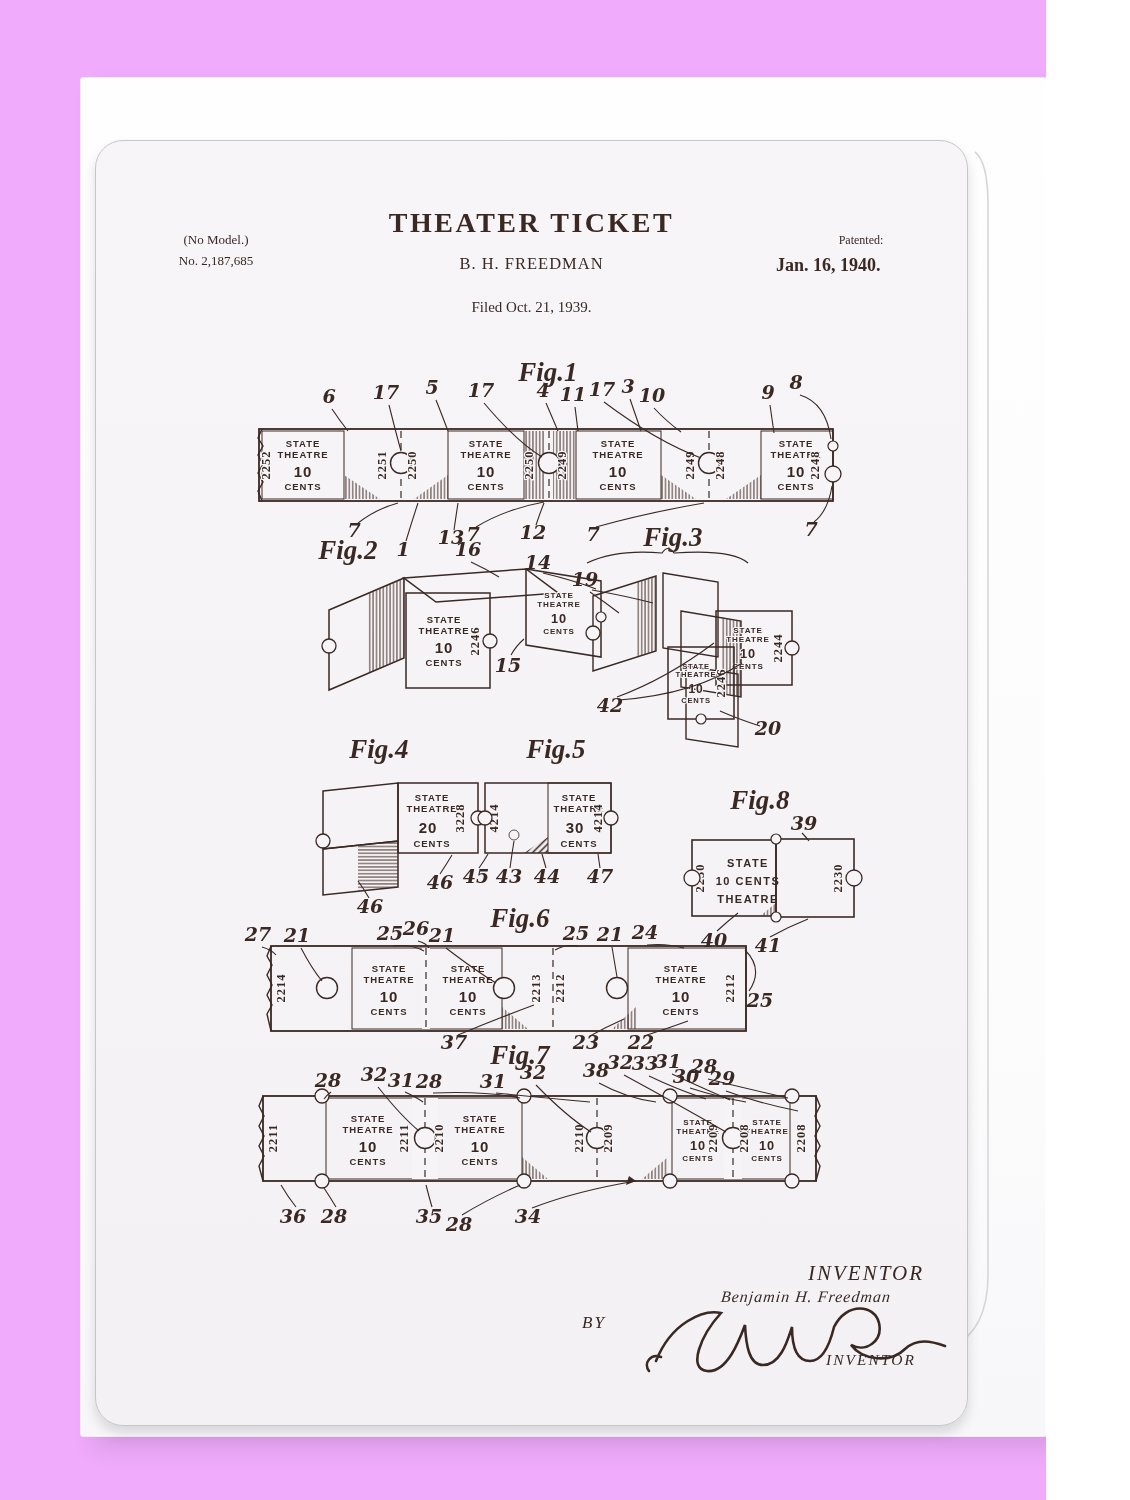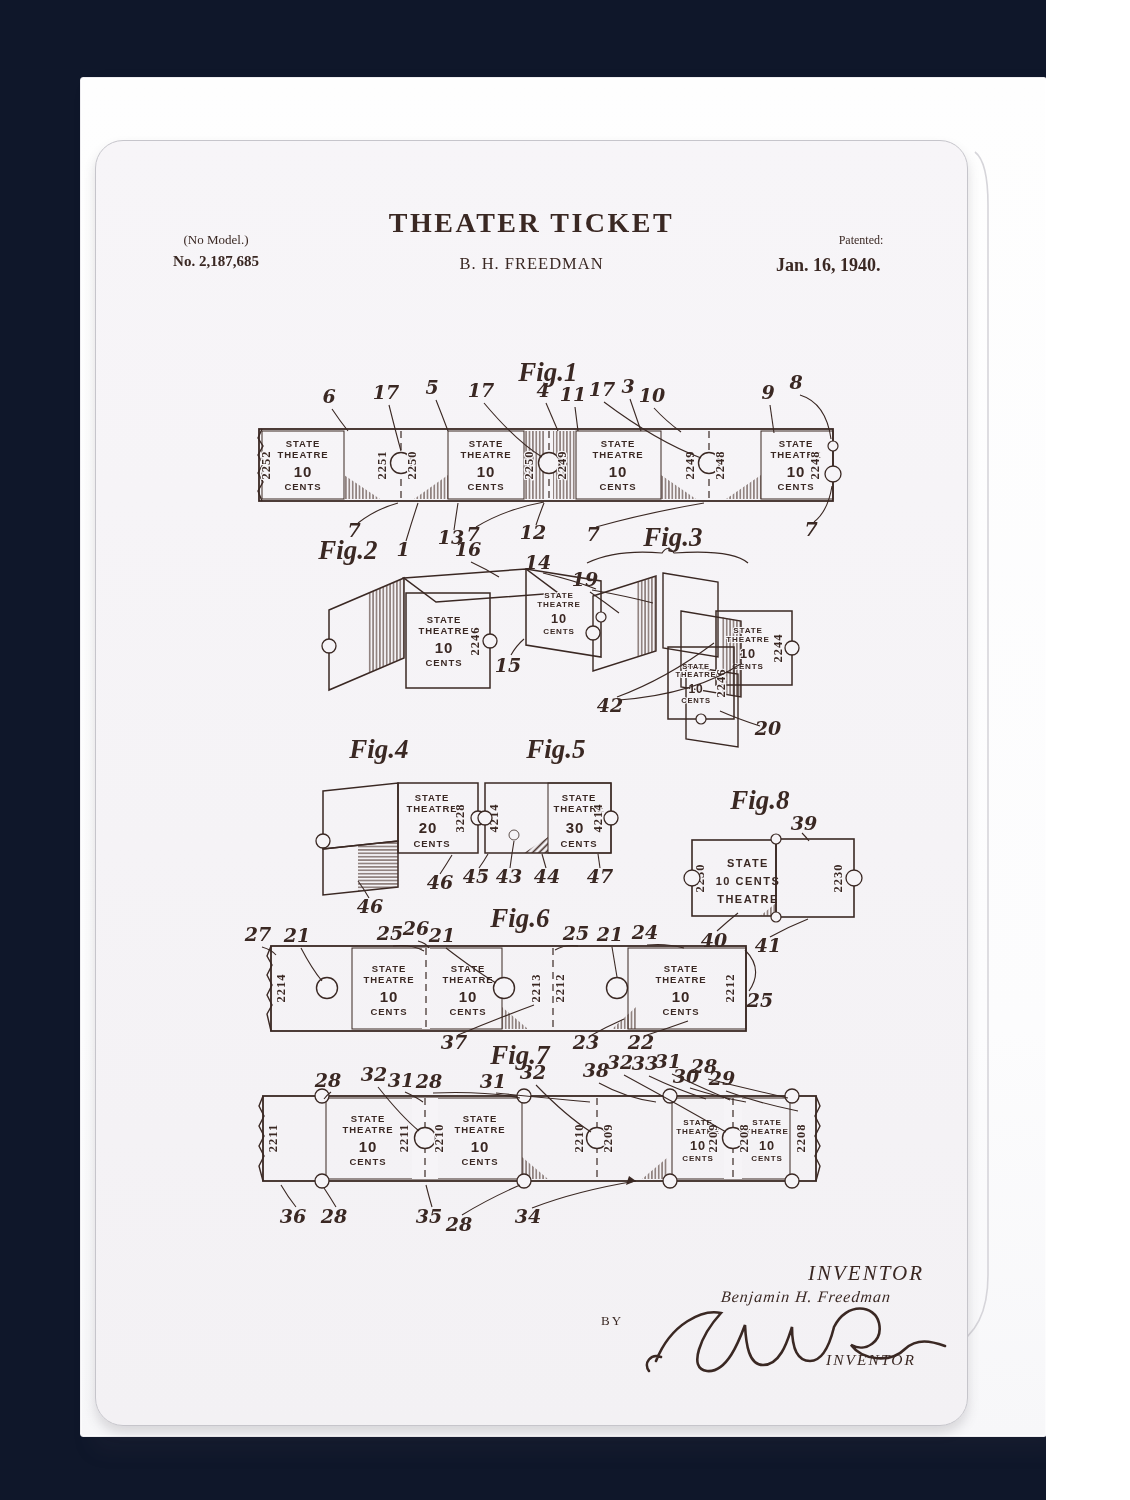--- a/index.html
+++ b/index.html
@@ -1,37 +1,37 @@
 <!DOCTYPE html>
 <html><head>
 <meta charset="utf-8">
 <style>
   html,body{margin:0;padding:0;background:#ffffff;}
-  .page{position:relative;width:1046px;height:1500px;background:#0f172a;overflow:hidden;
+  .page{position:relative;width:1046px;height:1500px;background:#f0abfc;overflow:hidden;
         font-family:"Liberation Serif",serif;color:#3a2823;}
   .envelope{position:absolute;left:80px;top:77px;width:965px;height:1358px;
         background:linear-gradient(180deg,#fefefe 0%,#fcfcfd 70%,#f7f7f9 100%);
         border:1px solid #eeedf0;border-radius:3px;
         box-shadow:14px 12px 22px rgba(70,65,80,.14), inset 0 0 0 1px rgba(255,255,255,.6);}
   .flapline{position:absolute;left:0;top:0;width:1130px;height:1500px;pointer-events:none;}
   .card{position:absolute;left:95px;top:140px;width:871px;height:1284px;
         background:linear-gradient(180deg,#f7f5f8 0%,#f5f3f6 55%,#f3f1f4 100%);
         border:1px solid #c6c5cb;border-radius:28px;
         box-shadow:0 7px 12px rgba(70,65,80,.18);}
   .card .txt{position:absolute;white-space:nowrap;}
   .t-title{left:0;right:0;top:66px;text-align:center;font-size:28px;font-weight:600;letter-spacing:2.5px;}
   .t-nomodel{left:40px;top:91px;width:160px;text-align:center;font-size:13px;}
-  .t-patnum{left:25px;top:112px;width:190px;text-align:center;font-size:15px;font-weight:700;}
+  .t-patnum{left:25px;top:112px;width:190px;text-align:center;font-size:13px;font-weight:400;}
   .t-author{left:0;right:0;top:113px;text-align:center;font-size:16.5px;letter-spacing:1px;}
   .t-patlab{left:690px;top:92px;width:150px;text-align:center;font-size:12px;}
   .t-patdate{left:680px;top:114px;width:170px;font-size:18px;font-weight:600;}
   .t-filed{left:0;right:0;top:158px;text-align:center;font-size:15px;}
   .t-invlab{left:660px;top:1120px;width:220px;text-align:center;font-style:italic;font-size:21px;letter-spacing:2px;}
   .t-invname{left:530px;top:1147px;width:360px;text-align:center;font-style:italic;font-size:16px;letter-spacing:1px;transform:skewX(-6deg);}
-  .t-bylab{left:505px;top:1172px;font-size:13px;letter-spacing:2px;}
+  .t-bylab{left:486px;top:1172px;font-style:italic;font-size:17px;letter-spacing:2px;}
   .t-attlab{left:660px;top:1210px;width:230px;text-align:center;font-style:italic;font-size:15.5px;letter-spacing:2px;}
   .drawing{position:absolute;left:0;top:0;width:871px;height:1284px;}
   .sig{position:absolute;left:545px;top:1142px;width:330px;height:100px;}
   
   .fc{font:italic 700 27px "Liberation Serif",serif;fill:#3a2823;text-anchor:middle;}
   .rn{font:italic 700 19px "DejaVu Serif",serif;fill:#3a2823;text-anchor:middle;}
   .tk{font:700 9.5px "Liberation Sans",sans-serif;letter-spacing:1px;fill:#3a2823;text-anchor:middle;
       stroke:#f6f4f7;stroke-width:2.6px;paint-order:stroke;}
   .tkd{font:700 15px "Liberation Sans",sans-serif;letter-spacing:1px;fill:#3a2823;text-anchor:middle;
       stroke:#f6f4f7;stroke-width:2.6px;paint-order:stroke;}
@@ -53,20 +53,21 @@
   </svg>
 
   <div class="card">
 
     <div class="txt t-nomodel">(No Model.)</div>
     <div class="txt t-patnum">No. 2,187,685</div>
     <div class="txt t-author">B. H. FREEDMAN</div>
     <div class="txt t-title">THEATER TICKET</div>
     <div class="txt t-patlab">Patented:</div>
     <div class="txt t-patdate">Jan. 16, 1940.</div>
+    <div class="txt t-filed">Filed Oct. 21, 1939.</div>
 
     <svg class="drawing" viewBox="0 0 871 1284">
       <defs>
         <pattern id="pv" width="3.4" height="8" patternUnits="userSpaceOnUse">
           <path d="M1.7 0 V8" stroke="#4a342e" stroke-width="1"></path>
         </pattern>
         <pattern id="ph" width="8" height="3.4" patternUnits="userSpaceOnUse">
           <path d="M0 1.7 H8" stroke="#4a342e" stroke-width="1"></path>
         </pattern>
         <pattern id="pd" width="4.6" height="4.6" patternUnits="userSpaceOnUse" patternTransform="rotate(45)">

